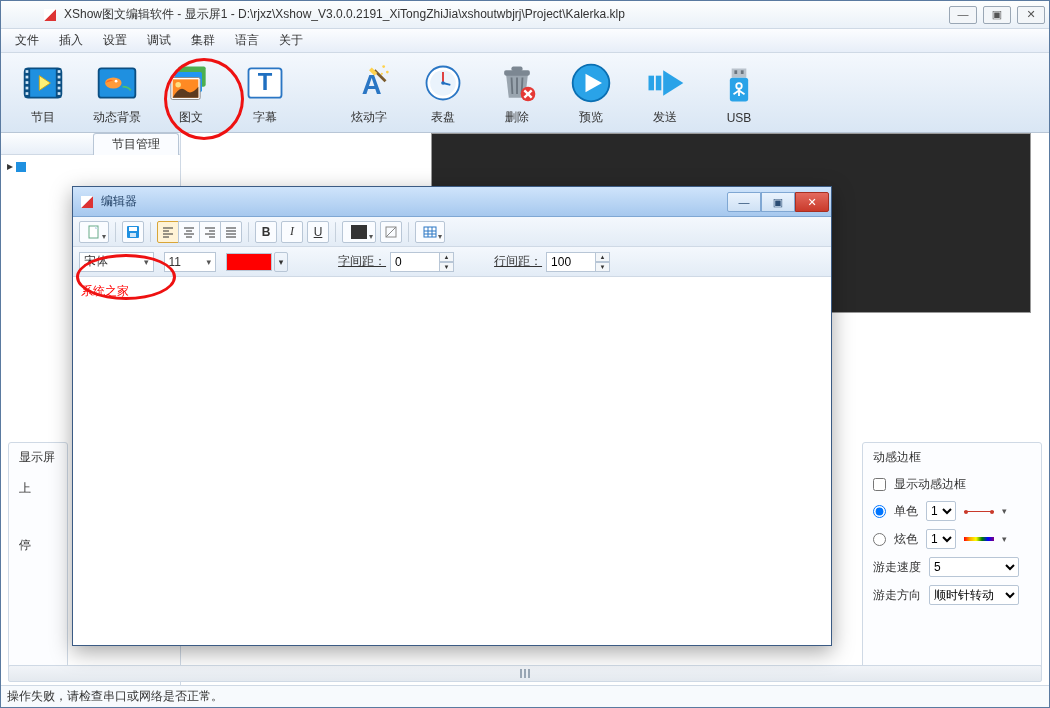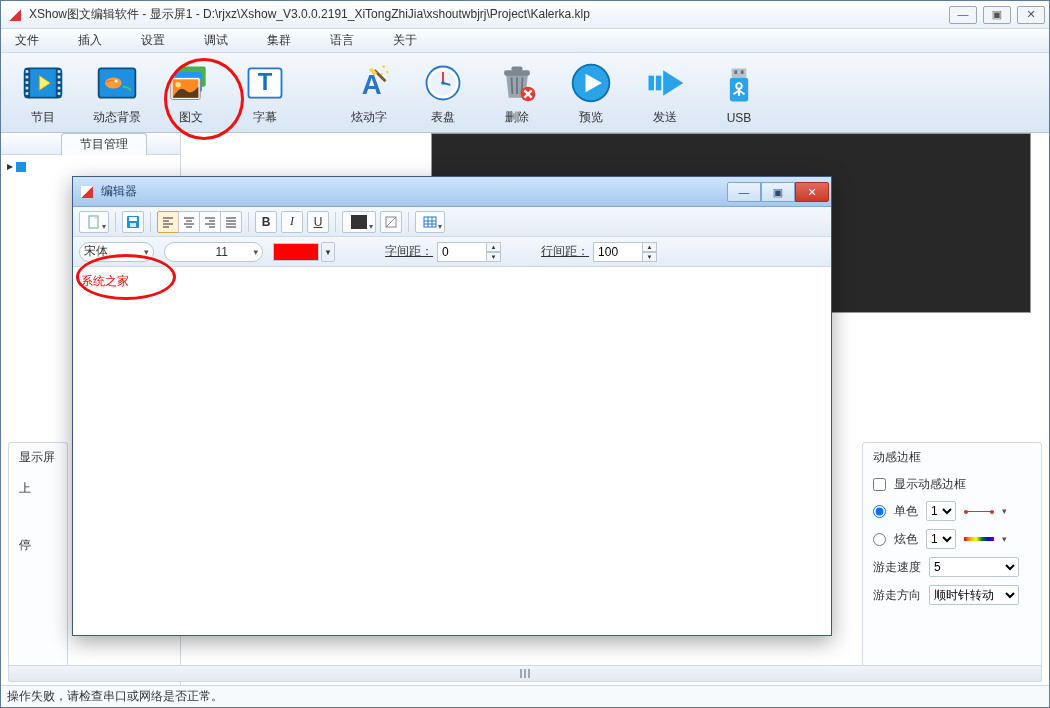--- a/index.html
+++ b/index.html
@@ -1,51 +1,51 @@
 <!DOCTYPE html>
 <html><head>
 <meta charset="utf-8">
 <style>
   * { box-sizing: border-box; font-family: "Microsoft YaHei", SimSun, Arial, sans-serif; }
   body { margin:0; width:1050px; height:708px; background:#fff; overflow:hidden; position:relative; font-size:12px; color:#333;}
   .main-window { width:1050px; height:708px; border:1px solid #5a7aa0; background:#fff; display:flex; flex-direction:column; }
-  .titlebar { height:28px; background:linear-gradient(#fdfefe,#eaf1f8); display:flex; align-items:center; border-bottom:1px solid #cfd9e5; }
+  .titlebar { height:28px; background:linear-gradient(#fdfefe,#eaf1f8); display:flex; align-items:center; border-bottom:1px solid #cfd9e5;padding-left:35px; }
   .titlebar .icon-box { width:16px; height:16px; margin:0 6px; }
   .title-text { flex:0 0 auto; font-size:12px; color:#333; }
   .title-spacer { flex:1; }
   .winbtns { display:flex; gap:6px; margin-right:4px; }
   .winbtn { width:28px; height:18px; border:1px solid #9aa7b5; border-radius:2px; background:#f3f6f9; font-size:11px; line-height:14px; text-align:center; color:#555; cursor:default; }
-  .menubar { height:24px; background:linear-gradient(#fcfdff,#e7eef8); border-bottom:1px solid #cfd9e5; display:flex; align-items:center; padding-left:14px; gap:39px; }
+  .menubar { height:24px; background:linear-gradient(#fcfdff,#e7eef8); border-bottom:1px solid #cfd9e5; display:flex; align-items:center; padding-left:14px; gap:20px; }
   .menubar span { font-size:12px; color:#333; }
   .toolbar { height:80px; background:linear-gradient(#f4f8fd,#d9e6f4); border-bottom:1px solid #b8c6d6; display:flex; align-items:center; padding:2px 6px; gap:2px; position:relative; }
   .tbitem { width:72px; height:74px; display:flex; flex-direction:column; align-items:center; justify-content:center; gap:2px; border:1px solid transparent; border-radius:3px; }
   .tbitem .ticon { width:48px; height:48px; border-radius:6px; display:flex; align-items:center; justify-content:center; }
   .tbitem .tlbl { font-size:12px; color:#333; }
   .ticon svg { width:44px; height:44px; }
   .content-row { flex:1; display:flex; position:relative; background:#fff; }
   .tree-panel { width:180px; border-right:1px solid #cfd9e5; }
   .tree-tab { height:22px; border-bottom:1px solid #cfd9e5; background:linear-gradient(#fdfeff,#e8eff8); display:flex; align-items:center; }
-  .tree-tab-inner { border:1px solid #b8c6d6; border-bottom:none; border-top-left-radius:3px; border-top-right-radius:3px; padding:2px 18px; background:#fafcff; margin-left:60px; }
+  .tree-tab-inner { border:1px solid #b8c6d6; border-bottom:none; border-top-left-radius:3px; border-top-right-radius:3px; padding:2px 18px; background:#fafcff; margin-left:92px; }
   .right-area { flex:1; position:relative; background:#fff; }
   .preview-box { position:absolute; left:250px; top:0; width:600px; height:180px; background:#282828; border:1px solid #999; }
   .lower-section { position:absolute; left:0; right:0; bottom:22px; height:250px; display:flex; gap:8px; padding:6px 8px; }
   .panel { border:1px solid #cfd9e5; border-radius:3px; background:#fcfdff; padding:6px 10px; }
   .left-panel { width:60px; }
   .right-panel { width:180px; margin-left:auto; }
   .gb-title { font-size:12px; color:#333; margin-bottom:10px; }
   .fld { display:flex; align-items:center; gap:8px; margin:8px 0; font-size:12px; color:#333; }
   .fld input[type=checkbox], .fld input[type=radio] { margin:0; }
   .minisel { border:1px solid #b8c6d6; height:20px; font-size:12px; border-radius:2px; background:#fff; }
   .statusbar { height:22px; border-top:1px solid #cfd9e5; display:flex; align-items:center; padding-left:6px; font-size:12px; color:#333; background:#f7fafd; }
   .hscroll { position:absolute; left:8px; right:8px; bottom:26px; height:17px; background:linear-gradient(#f1f4f8,#e4e9ef); border:1px solid #cfd9e5; border-radius:2px; display:flex; align-items:center; justify-content:center; }
   .hscroll .grip { width:28px; height:9px; display:flex; gap:2px; justify-content:center; }
   .hscroll .grip span { width:2px; background:#9aa7b5; }
 
   
-  .editor-window { position:absolute; left:72px; top:176px; width:760px; height:460px; border:1px solid #3b5b84; box-shadow:0 6px 20px rgba(0,0,0,.35); display:flex; flex-direction:column; background:#fff; }
+  .editor-window { position:absolute; left:72px; top:186px; width:760px; height:460px; border:1px solid #3b5b84; box-shadow:0 6px 20px rgba(0,0,0,.35); display:flex; flex-direction:column; background:#fff; }
   .editor-titlebar { height:30px; background:linear-gradient(#cfe4fb,#a6c8ee); display:flex; align-items:center; border-bottom:1px solid #7fa7d3; }
   .editor-titlebar .eicon { width:16px; height:16px; margin:0 6px; }
   .editor-titlebar .ettl { flex:1; font-size:12px; color:#1b3a5f; font-weight:500; }
   .editor-titlebar .ewbtns { display:flex; gap:0; margin-right:2px; }
   .ewbtn { width:34px; height:20px; border:1px solid #7fa7d3; background:linear-gradient(#eaf3fd,#cfe1f4); font-size:11px; text-align:center; line-height:18px; color:#2b4d74; }
   .ewbtn.close { background:linear-gradient(#e46a5e,#c93a2b); color:#fff; border-color:#a72f22; }
   .ewbtn:first-child { border-top-left-radius:2px; border-bottom-left-radius:2px; }
   .ewbtn:last-child  { border-top-right-radius:2px; border-bottom-right-radius:2px; }
 
   .editor-toolbar { height:30px; background:linear-gradient(#f4f8fd,#e3ecf6); border-bottom:1px solid #cfd9e5; display:flex; align-items:center; padding:0 6px; gap:4px; }
@@ -56,24 +56,24 @@
   .ebt.colorbox { width:34px; position:relative; }
   .ebt.colorbox .sw { width:16px; height:14px; background:#333; }
   .ebt.colorbox::after { content:"▾"; font-size:8px; position:absolute; right:2px; bottom:1px; color:#555; }
   .align-group { display:flex; }
   .align-group .ebt { border-radius:0; margin-left:-1px; }
   .align-group .ebt:first-child { border-top-left-radius:2px; border-bottom-left-radius:2px; margin-left:0;}
   .align-group .ebt:last-child { border-top-right-radius:2px; border-bottom-right-radius:2px; }
   .ebt.active { background:#fff3d6; border-color:#d8a538; }
 
   .editor-toolbar2 { height:30px; background:linear-gradient(#f4f8fd,#e3ecf6); border-bottom:1px solid #cfd9e5; display:flex; align-items:center; padding:0 6px; gap:10px; }
-  .combo { border:1px solid #b8c6d6; height:20px; background:#fff; display:flex; align-items:center; padding:0 4px; font-size:12px; border-radius:10px; }
+  .combo { border:1px solid #b8c6d6; height:20px; background:#fff; display:flex; align-items:center; padding:0 4px; font-size:12px; border-radius:0; }
   .combo .cv { min-width:56px; }
   .combo .ar { font-size:9px; color:#555; margin-left:4px; }
-  .combo.small .cv { min-width:34px;margin-left:47px; }
+  .combo.small .cv { min-width:34px; }
   .color-combo { display:flex; align-items:center; gap:2px; }
   .color-combo .sw { width:46px; height:18px; background:#ff0000; border:1px solid #b8c6d6; }
   .color-combo .ar { border:1px solid #b8c6d6; width:14px; height:20px; text-align:center; font-size:9px; line-height:18px; border-radius:2px; }
   .spin { display:flex; align-items:center; gap:4px; }
   .spin .lbl { font-size:12px;text-decoration:underline; }
   .spin .box { display:flex; }
   .spin input { width:50px; height:20px; border:1px solid #b8c6d6; font-size:12px; padding:0 4px; }
   .spin .arrs { width:14px; display:flex; flex-direction:column; }
   .spin .arrs div { flex:1; border:1px solid #b8c6d6; border-left:none; font-size:6px; line-height:8px; text-align:center; background:#f3f6f9; }
 

